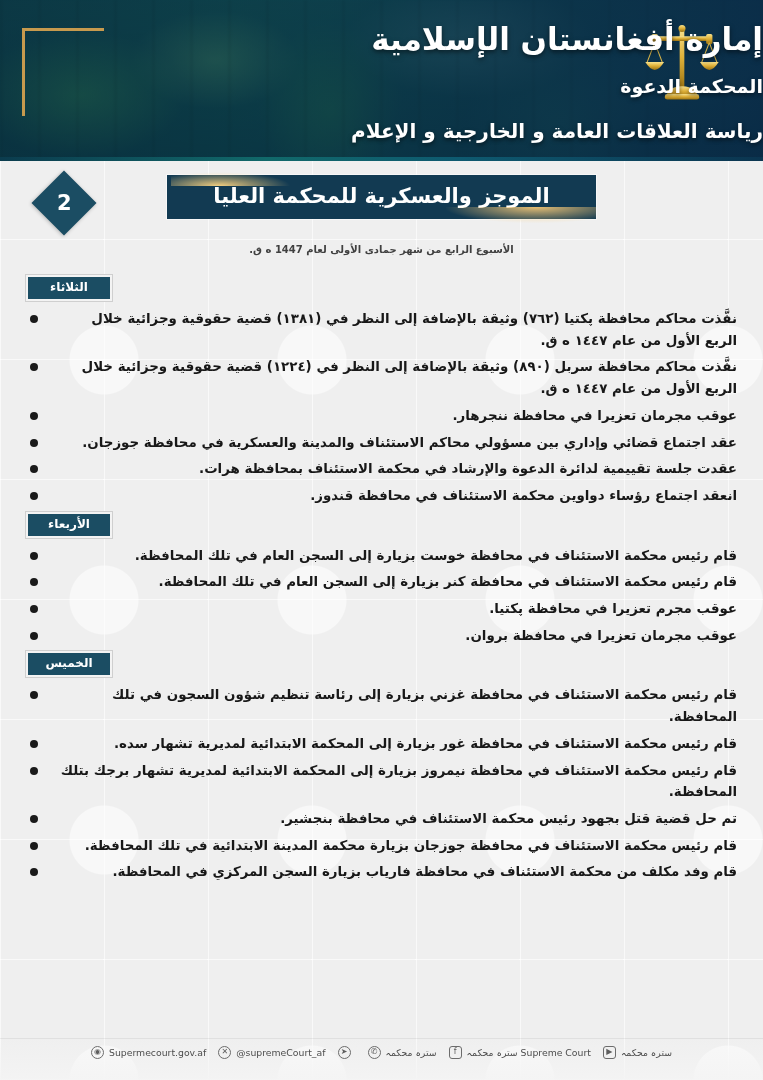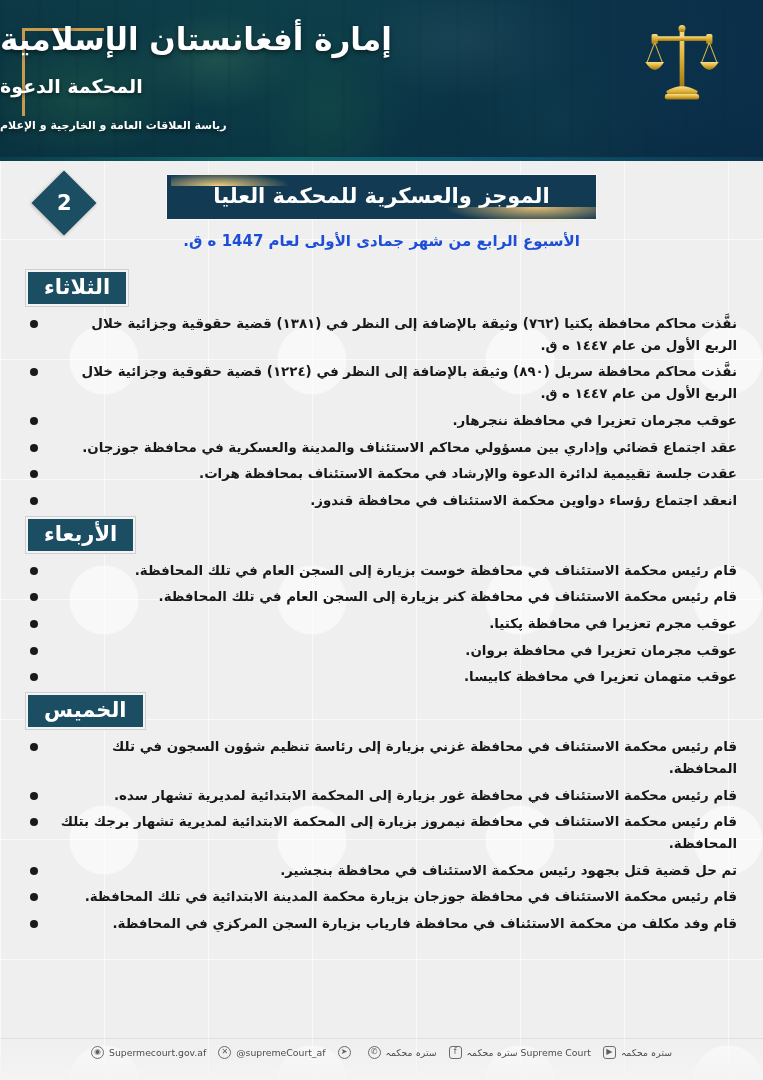--- a/index.html
+++ b/index.html
@@ -96,41 +96,41 @@
     left: 22px; top: 28px;
     width: 82px; height: 88px;
     border-top: 3px solid #c79a4e;
     border-left: 3px solid #c79a4e;
     z-index: 3;
   }
 
   .header-titles {
     position: relative;
     z-index: 3;
-    text-align: left;
+    text-align: right;
     padding-top: 20px;
   }
   .title-main {
     color: #ffffff;
     font-size: 31px;
     font-weight: bold;
     letter-spacing: .3px;
     text-shadow: 0 2px 5px rgba(0,0,0,.55);
     line-height: 1.25;
   }
   .title-sub {
     color: #ffffff;
     font-size: 19px;
     font-weight: bold;
     margin-top: 16px;
     text-shadow: 0 2px 4px rgba(0,0,0,.5);
   }
   .title-dept {
     color: #ffffff;
-    font-size: 11px;
+    font-size: 20px;
     font-weight: bold;
     margin-top: 22px;
     text-shadow: 0 2px 4px rgba(0,0,0,.55);
   }
 
   .scales-logo {
     position: absolute;
     right: 42px; top: 18px;
     width: 78px; height: 96px;
     z-index: 3;
@@ -175,45 +175,45 @@
     pointer-events:none;
   }
   .main-banner::after {
     content:"";
     position:absolute; right:0px; bottom:-4px; width:150px; height:16px;
     background: radial-gradient(ellipse at 60% 0%, rgba(255,206,120,.9), rgba(255,206,120,0) 72%);
     pointer-events:none;
   }
 
   .date-line {
-    margin-top: 13px;
-    font-size: 15px;
-    font-weight: bold;
-    color: #1d4ed8;
+    margin-top: 25px;
+    font-size: 10px;
+    font-weight: bold;
+    color: #404040;
   }
 
   
   .content {
     position: relative;
     z-index: 2;
     padding: 20px 26px 0 26px;
   }
 
   .day-block { margin-bottom: 4px; }
 
   .day-head {
     display: block;
     text-align: left;
     margin-bottom: 7px;
   }
   .day-chip {
     display: inline-block;
     background: #1b4d63;
     color: #ffffff;
-    font-size: 21px;
+    font-size: 12px;
     font-weight: bold;
     padding: 3px 16px 5px;
     border: 2px solid #f3f3f3;
     outline: 1px solid #cfcfcf;
     min-width: 86px;
     text-align: center;
   }
 
   .items { list-style: none; }
 
@@ -385,24 +385,20 @@
           <span class="item-text">قام رئيس محكمة الاستئناف في محافظة كنر بزيارة إلى السجن العام في تلك المحافظة.</span>
         </li>
         <li class="item">
           <span class="bullet"></span>
           <span class="item-text">عوقب مجرم تعزيرا في محافظة پكتيا.</span>
         </li>
         <li class="item">
           <span class="bullet"></span>
           <span class="item-text">عوقب مجرمان تعزيرا في محافظة بروان.</span>
         </li>
-        <li class="item">
-          <span class="bullet"></span>
-          <span class="item-text">عوقب متهمان تعزيرا في محافظة كابيسا.</span>
-        </li>
       </ul>
     </div>
 
     <div class="day-block">
       <div class="day-head">
         <span class="day-chip">الخميس</span>
       </div>
       <ul class="items">
         <li class="item">
           <span class="bullet"></span>

